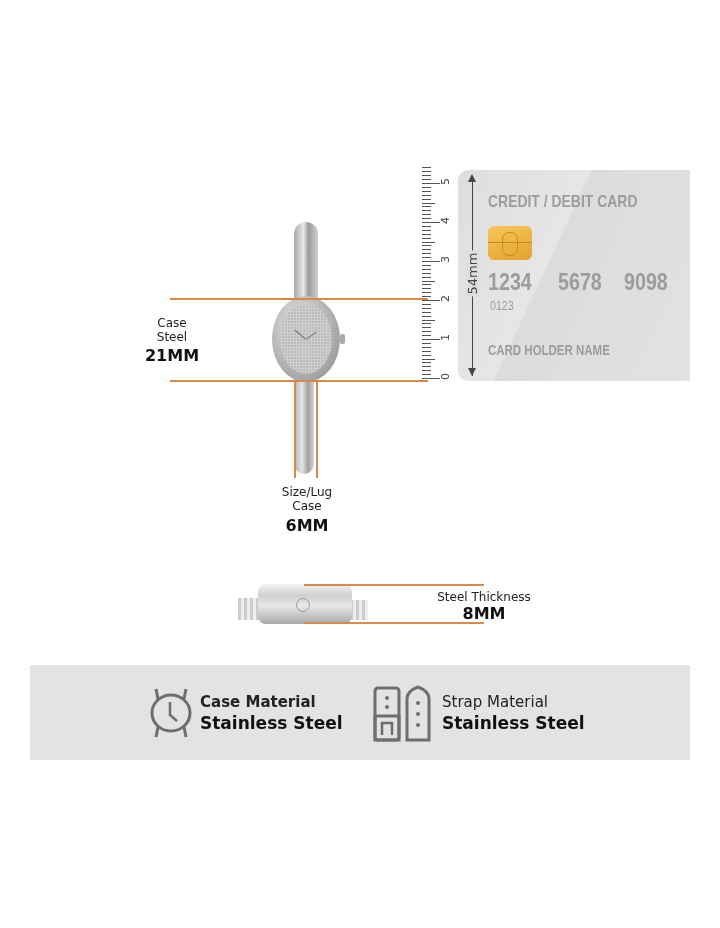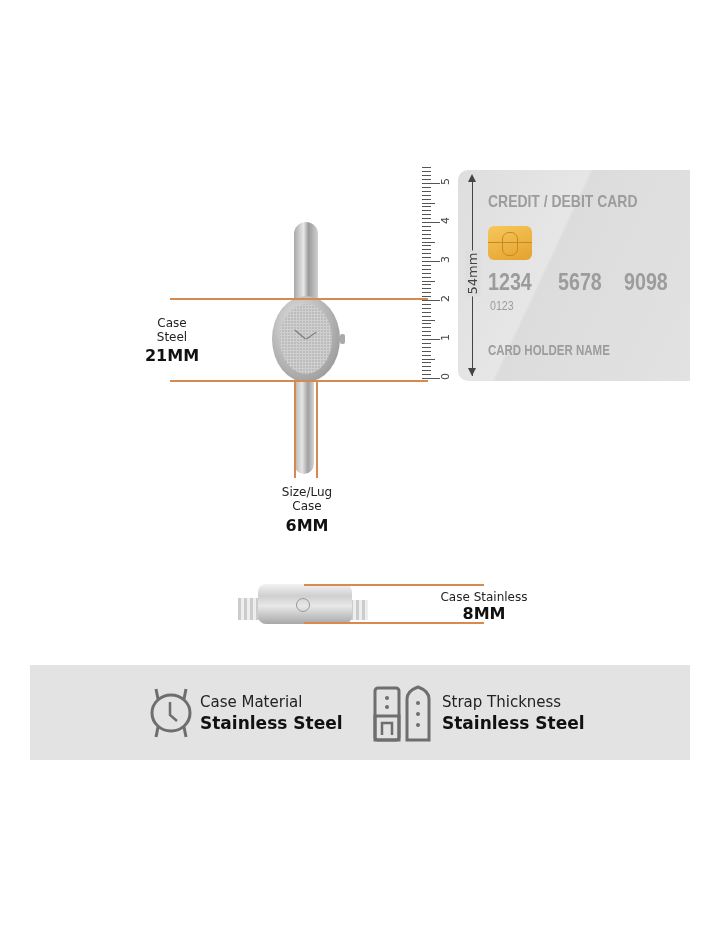--- a/index.html
+++ b/index.html
@@ -143,44 +143,44 @@
 
 <div>
   <div class="abs" style="left:238px;top:598px;width:22px;height:22px;background:repeating-linear-gradient(90deg,#ccc 0 3px,#eee 3px 6px);"></div>
   <div class="abs" style="left:350px;top:600px;width:18px;height:20px;background:repeating-linear-gradient(90deg,#ccc 0 3px,#eee 3px 6px);"></div>
   <div class="abs" style="left:258px;top:584px;width:94px;height:40px;border-radius:8px;background:linear-gradient(180deg,#f2f2f2 0%,#cfcfcf 30%,#e8e8e8 55%,#a8a8a8 100%);"></div>
   <div class="abs" style="left:296px;top:598px;width:12px;height:12px;border-radius:50%;border:1px solid #999;"></div>
 </div>
 <div class="oline" style="left:304px;top:584px;width:180px;height:2px;"></div>
 <div class="oline" style="left:304px;top:622px;width:180px;height:2px;"></div>
 <div class="abs" style="left:436px;top:590px;width:96px;">
-  <div class="lbl-small">Case Stainless</div>
+  <div class="lbl-small">Steel Thickness</div>
   <div class="lbl-big">8MM</div>
 </div>
 
 <div class="band">
 
   <div class="abs" style="left:118px;top:20px;width:200px;height:60px;">
     <svg class="abs" style="left:0;top:0;" width="46" height="56" viewBox="0 0 46 56">
       <path d="M8 4 L10 14 M38 4 L36 14 M8 52 L10 42 M38 52 L36 42" stroke="#6e6e6e" stroke-width="3" fill="none"></path>
       <ellipse cx="23" cy="28" rx="19" ry="18" stroke="#6e6e6e" stroke-width="3" fill="none"></ellipse>
       <path d="M22 17 L22 30 L29 36" stroke="#6e6e6e" stroke-width="2.5" fill="none"></path>
     </svg>
-    <div class="abs mat-small" style="left:52px;top:8px;">Case Material</div>
+    <div class="abs mat-small" style="left:52px;top:8px;font-weight:bold;">Case Material</div>
     <div class="abs mat-big" style="left:52px;top:28px;">Stainless Steel</div>
   </div>
 
   <div class="abs" style="left:342px;top:20px;width:260px;height:60px;">
     <svg class="abs" style="left:0;top:0;" width="62" height="58" viewBox="0 0 62 58">
       <rect x="3" y="3" width="24" height="52" rx="3" stroke="#6e6e6e" stroke-width="3" fill="none"></rect>
       <rect x="3" y="31" width="24" height="24" stroke="#6e6e6e" stroke-width="3" fill="none"></rect>
       <path d="M10 50 L10 38 L20 38 L20 50" stroke="#6e6e6e" stroke-width="2.5" fill="none"></path>
       <circle cx="15" cy="13" r="2" fill="#6e6e6e"></circle>
       <circle cx="15" cy="22" r="2" fill="#6e6e6e"></circle>
       <path d="M35 55 L35 14 Q35 6 46 2 Q57 6 57 14 L57 55 Z" stroke="#6e6e6e" stroke-width="3" fill="none"></path>
       <circle cx="46" cy="18" r="2" fill="#6e6e6e"></circle>
       <circle cx="46" cy="29" r="2" fill="#6e6e6e"></circle>
       <circle cx="46" cy="40" r="2" fill="#6e6e6e"></circle>
     </svg>
-    <div class="abs mat-small" style="left:70px;top:8px;">Strap Thickness</div>
+    <div class="abs mat-small" style="left:70px;top:8px;">Strap Material</div>
     <div class="abs mat-big" style="left:70px;top:28px;">Stainless Steel</div>
   </div>
 </div>
 
 </body></html>

